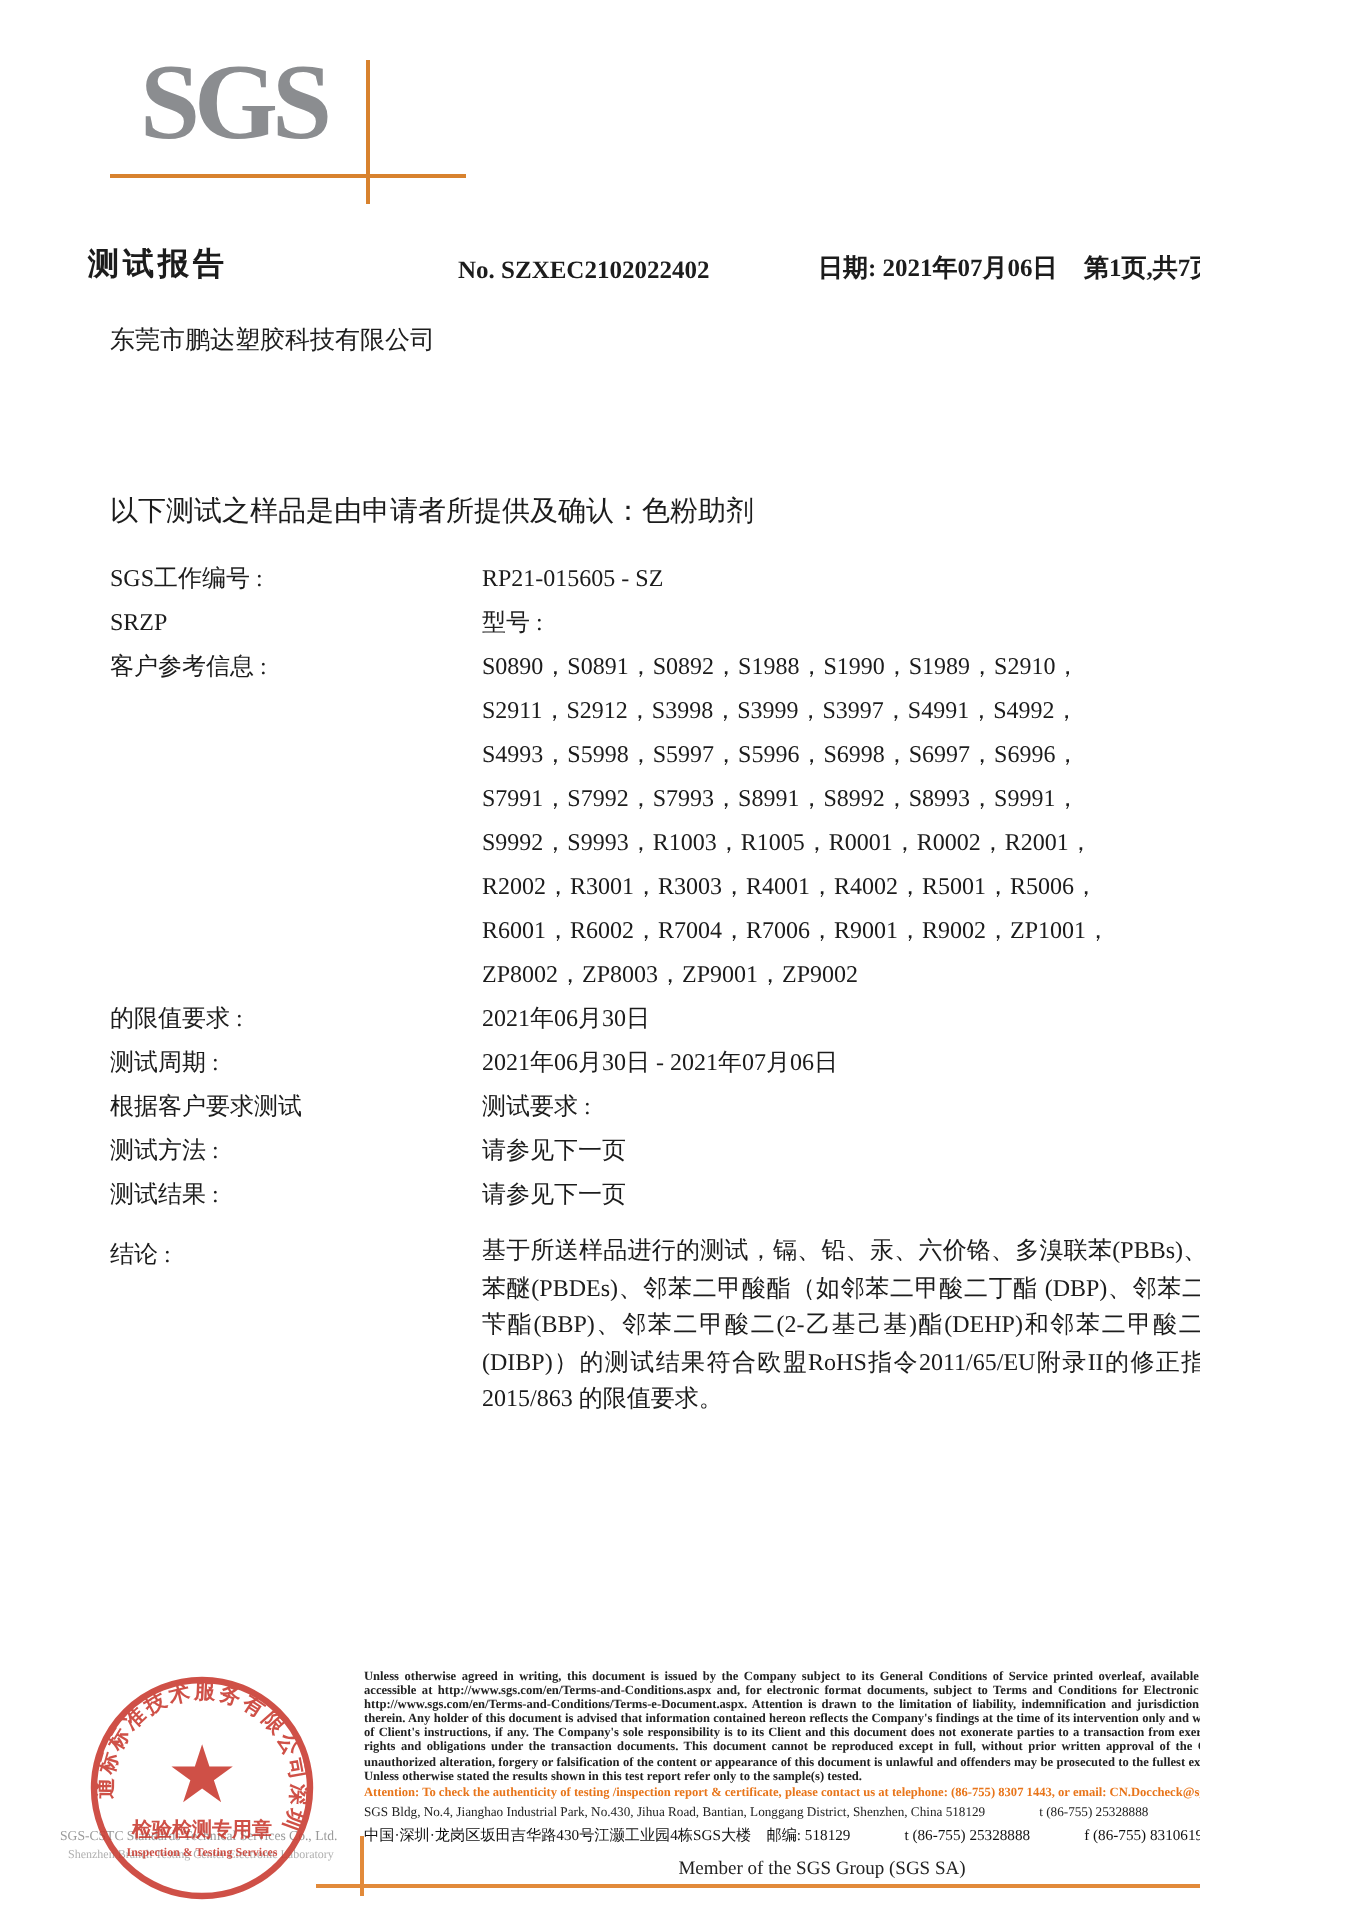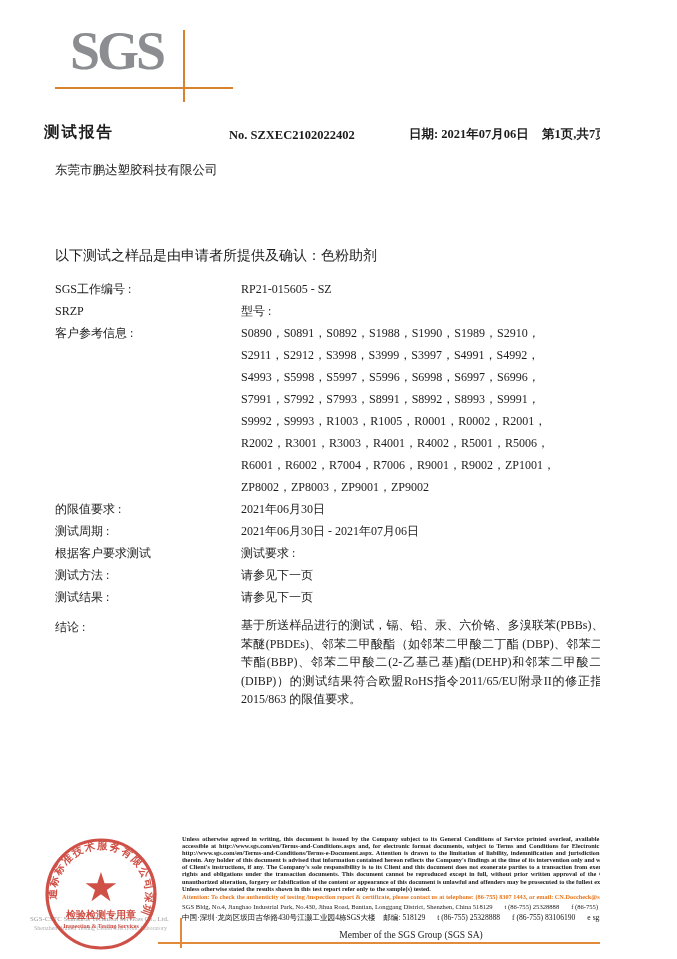--- a/index.html
+++ b/index.html
@@ -25,21 +25,21 @@
   .info{position:absolute;left:55px;top:278px;width:585px;font-size:12px;}
   .row{display:grid;grid-template-columns:175px 1fr;line-height:22px;gap:11px;}
   .row.codes .line{line-height:22px;}
   .row.conclusion{margin-top:8px;}
   .row.conclusion .val{line-height:18.5px;text-align:justify;}
   
   .footer{position:absolute;left:30px;bottom:2px;width:640px;height:122px;}
   .f-right{position:absolute;left:152px;top:0;width:488px;padding-right:30px;box-sizing:border-box;}
   .disclaimer{font-size:6.3px;line-height:7.1px;font-weight:700;color:#222;text-align:justify;}
   .attention{font-size:6.3px;line-height:7.1px;font-weight:700;color:#e8751a;margin-top:1px;}
-  .addr-row{display:flex;gap:12px;white-space:nowrap;overflow:hidden;}
+  .addr-row{display:flex;gap:27px;white-space:nowrap;overflow:hidden;}
   .addr-en{font-size:6.6px;line-height:10px;color:#222;margin-top:2px;}
   .addr-cn{font-size:7.6px;line-height:11px;color:#111;}
   .member{font-size:9.5px;color:#222;text-align:center;margin-top:7px;}
   .f-hline{position:absolute;left:128px;top:107px;width:512px;height:2px;background:#e28a3a;}
   .f-vline{position:absolute;left:150px;top:83px;width:2px;height:30px;background:#e28a3a;}
   .f-left{position:absolute;left:0;top:0;width:152px;height:122px;}
   .lab-line1{position:absolute;left:0;top:80px;width:170px;font-size:6.8px;color:#9a9a9a;white-space:nowrap;}
   .lab-line2{position:absolute;left:4px;top:90px;width:170px;font-size:6px;color:#b0b0b0;white-space:nowrap;}
   .stamp{position:absolute;left:12px;top:0px;opacity:0.88;}
 </style>

